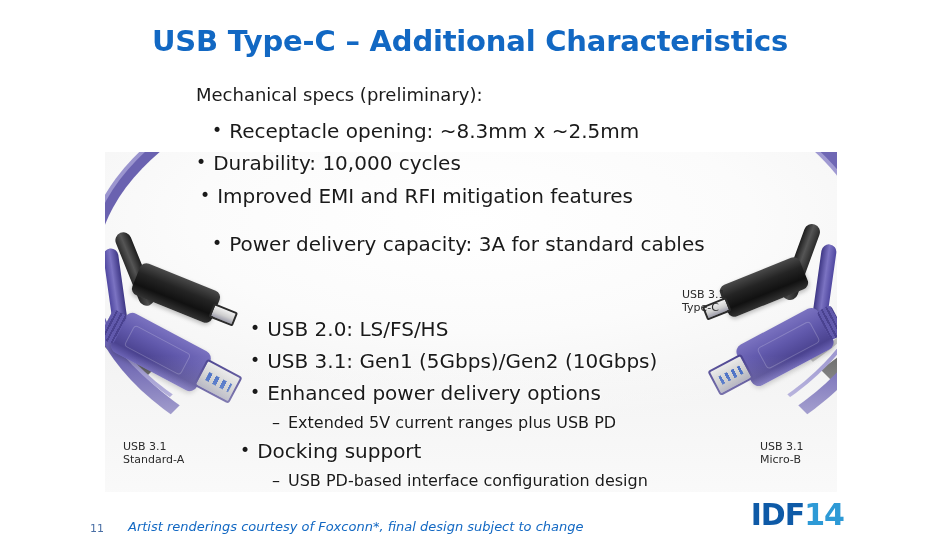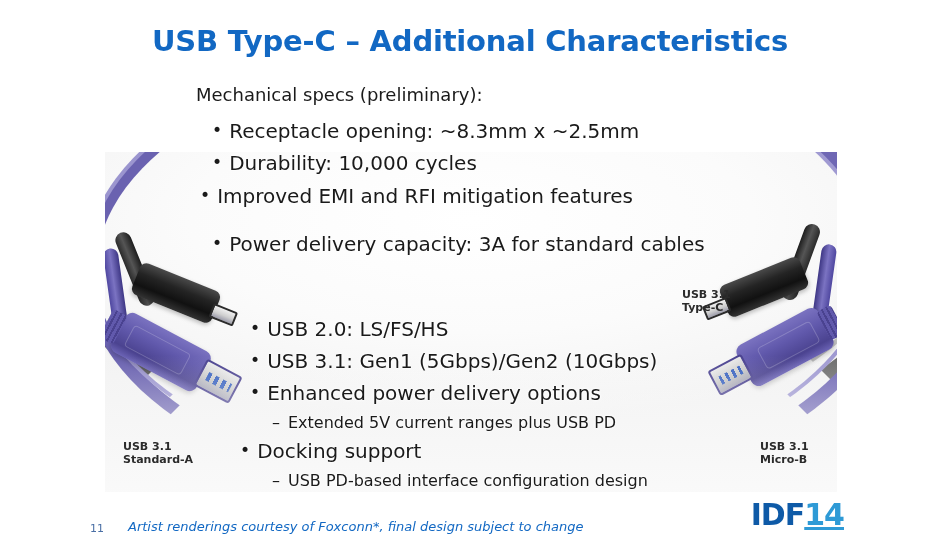--- a/index.html
+++ b/index.html
@@ -241,21 +241,21 @@
   }
 
   
   .cap {
     position: absolute;
     font-family: "DejaVu Sans", "Liberation Sans", sans-serif;
     font-size: 11px;
     line-height: 13px;
     color: #2b2b2b;
     white-space: pre-line;
-    font-weight: bold;
+    font-weight: normal;
   }
   .cap-standard-a { left: 123px; top: 440px; text-align: left; }
   .cap-type-c     { left: 682px; top: 288px; text-align: left; }
   .cap-micro-b    { left: 760px; top: 440px; text-align: left; }
 
   
   .body-text {
     position: absolute;
     left: 0; top: 0;
     width: 940px; height: 540px;
@@ -282,21 +282,21 @@
     vertical-align: 0.12em;
   }
   .bullet-dash::before {
     content: "\2013";
     margin-right: 8px;
   }
 
   
   .t-mech-head { left: 196px; top: 84px;  }
   .t-mech-1    { left: 212px; top: 119px; }
-  .t-mech-2    { left: 212px; top: 151px; text-align: right; }
+  .t-mech-2    { left: 196px; top: 151px; text-align: right; }
   .t-mech-3    { left: 200px; top: 184px; }
   .t-mech-4    { left: 212px; top: 232px; text-align: center; }
   .t-mech-4b   { left: 466px; top: 242px; }
 
   
   .t-func-head { left: 238px; top: 283px; }
   .t-func-1    { left: 250px; top: 317px; }
   .t-func-2    { left: 250px; top: 349px; }
   .t-func-3    { left: 250px; top: 381px; }
   .t-func-3a   { left: 272px; top: 413px; }
@@ -325,21 +325,21 @@
     position: absolute;
     right: 96px; top: 500px;
     font-family: "DejaVu Sans", "Liberation Sans", sans-serif;
     font-weight: bold;
     font-size: 30px;
     letter-spacing: -1px;
     line-height: 30px;
     white-space: nowrap;
   }
   .idf-logo .idf  { color: #0e5aa7; }
-  .idf-logo .yr   { color: #2e9ad6; text-decoration: underline; }
+  .idf-logo .yr   { color: #2e9ad6; }
 </style>
 </head>
 <body>
 
 <div class="slide">
 
   <div class="slide-title">USB Type-C – Additional Characteristics</div>
 
   <div class="photo-panel">
 

